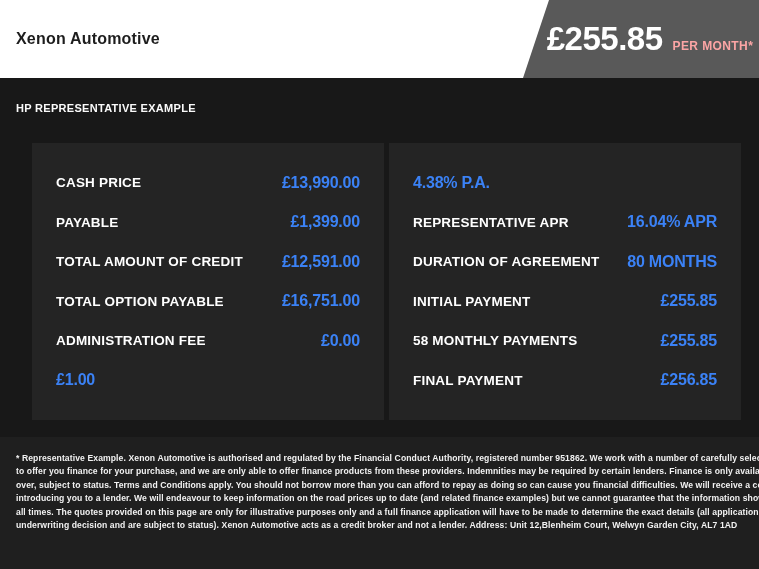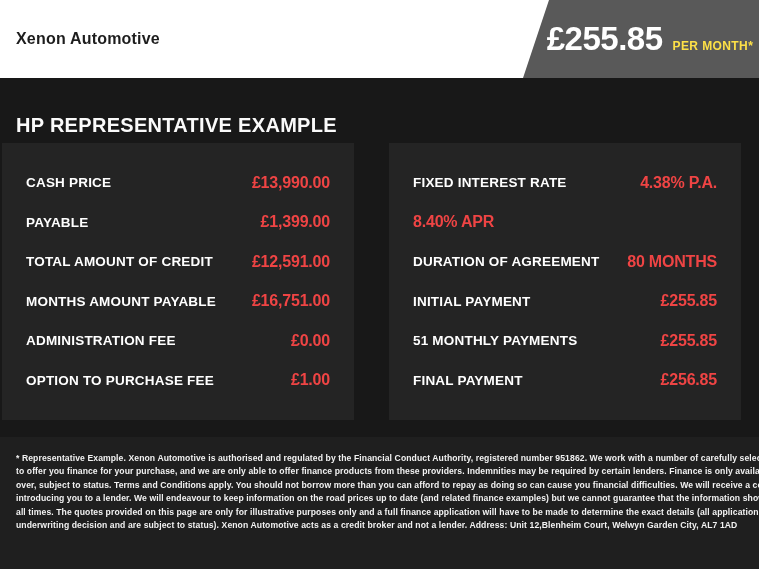--- a/index.html
+++ b/index.html
@@ -29,49 +29,49 @@
     clip-path: polygon(26px 0, 100% 0, 100% 100%, 0 100%);
     display: flex; align-items: center; justify-content: center;
   }
   .price-banner-inner {
     display: flex; align-items: baseline; gap: 10px; padding-left: 18px;
   }
   .price-amount {
     font-size: 33px; font-weight: bold; color: #ffffff; letter-spacing: -0.5px;
   }
   .price-period {
-    font-size: 12px; font-weight: bold; color: #fde047; letter-spacing: 0.4px;
+    font-size: 12px; font-weight: bold; color: #fca5a5; letter-spacing: 0.4px;
   }
 
   
   .main {
     position: absolute; top: 78px; left: 0; width: 759px; height: 359px;
     background: #181818;
   }
   .section-title {
-    position: absolute; left: 16px; top: 36px;
-    font-size: 20px; font-weight: bold; color: #fafafa; letter-spacing: 0.3px;
+    position: absolute; left: 16px; top: 24px;
+    font-size: 11px; font-weight: bold; color: #fafafa; letter-spacing: 0.3px;
   }
   .panel {
     position: absolute; top: 65px; height: 277px; width: 352px;
     background: #242424;
     padding: 20px 24px;
     display: flex; flex-direction: column;
   }
-  .panel-left  { left: 2px; }
+  .panel-left  { left: 32px; }
   .panel-right { left: 389px; }
   .finance-row {
     flex: 1; display: flex; align-items: center; justify-content: space-between;
   }
   .finance-label {
     font-size: 13.5px; font-weight: bold; color: #ffffff; letter-spacing: 0.2px;
     white-space: nowrap;
   }
   .finance-value {
-    font-size: 16px; font-weight: bold; color: #ef4444; letter-spacing: -0.2px;
+    font-size: 16px; font-weight: bold; color: #3b82f6; letter-spacing: -0.2px;
     white-space: nowrap;
   }
 
   
   .footer {
     position: absolute; top: 437px; left: 0; width: 759px; height: 132px;
     background: #1f1f1f;
     padding: 15px 14px 0 16px;
   }
   .disclaimer-line {
@@ -104,51 +104,50 @@
       </div>
       <div class="finance-row">
         <span class="finance-label">PAYABLE</span>
         <span class="finance-value">£1,399.00</span>
       </div>
       <div class="finance-row">
         <span class="finance-label">TOTAL AMOUNT OF CREDIT</span>
         <span class="finance-value">£12,591.00</span>
       </div>
       <div class="finance-row">
-        <span class="finance-label">MONTHS AMOUNT PAYABLE</span>
+        <span class="finance-label">TOTAL OPTION PAYABLE</span>
         <span class="finance-value">£16,751.00</span>
       </div>
       <div class="finance-row">
         <span class="finance-label">ADMINISTRATION FEE</span>
         <span class="finance-value">£0.00</span>
       </div>
       <div class="finance-row">
-        <span class="finance-label">OPTION TO PURCHASE FEE</span>
         <span class="finance-value">£1.00</span>
       </div>
     </div>
 
     <div class="panel panel-right">
       <div class="finance-row">
-        <span class="finance-label">FIXED INTEREST RATE</span>
         <span class="finance-value">4.38% P.A.</span>
       </div>
       <div class="finance-row">
-        <span class="finance-value">8.40% APR</span>
+        <span class="finance-label">REPRESENTATIVE APR</span>
+        <span class="finance-value">16.04% APR</span>
       </div>
       <div class="finance-row">
         <span class="finance-label">DURATION OF AGREEMENT</span>
         <span class="finance-value">80 MONTHS</span>
       </div>
       <div class="finance-row">
         <span class="finance-label">INITIAL PAYMENT</span>
         <span class="finance-value">£255.85</span>
       </div>
       <div class="finance-row">
-        <span class="finance-label">51 MONTHLY PAYMENTS</span>
+        <span class="finance-label">58 MONTHLY PAYMENTS</span>
         <span class="finance-value">£255.85</span>
       </div>
       <div class="finance-row">
         <span class="finance-label">FINAL PAYMENT</span>
         <span class="finance-value">£256.85</span>
       </div>
     </div>
   </div>
 
   <div class="footer">

